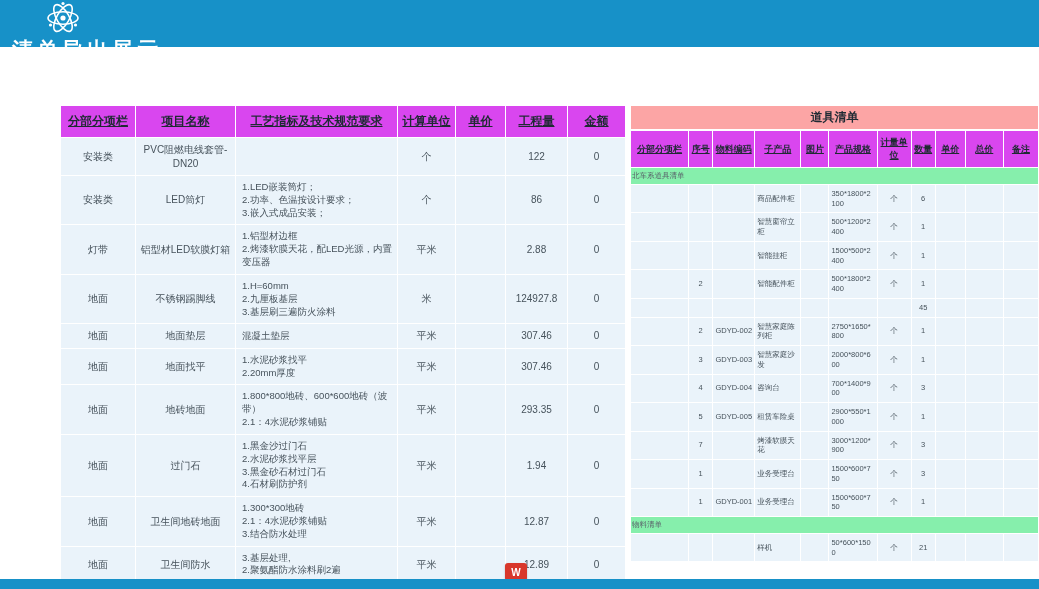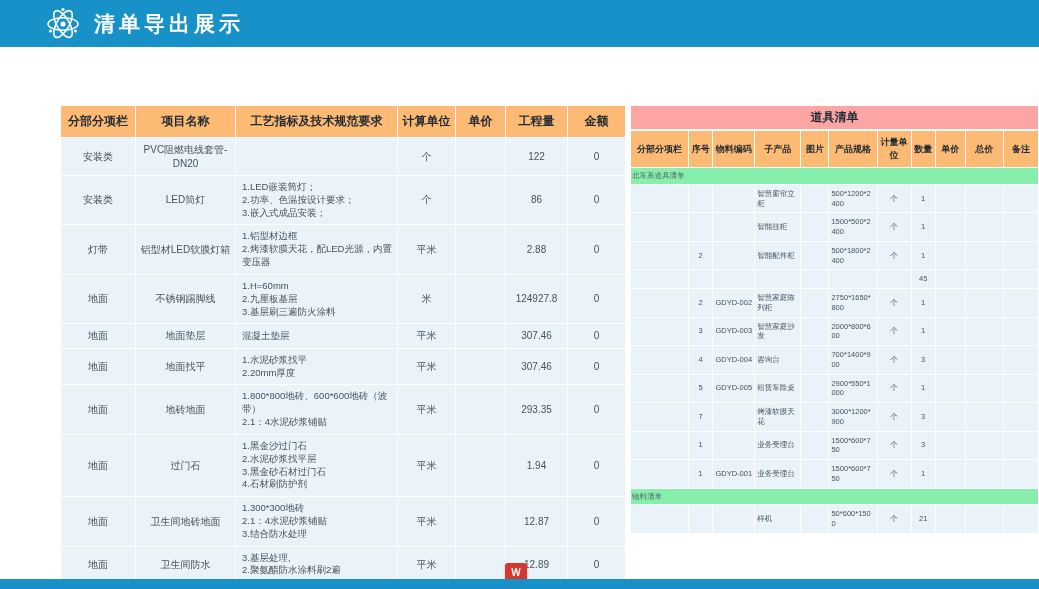--- a/index.html
+++ b/index.html
@@ -3,42 +3,42 @@
 <meta charset="utf-8">
 <style>
   html,body{margin:0;padding:0;}
   body{
     width:1039px;height:589px;position:relative;overflow:hidden;
     background:#ffffff;font-family:"Liberation Sans","DejaVu Sans",sans-serif;
   }
   
   .topbar{
     position:absolute;top:0;left:0;width:1039px;height:47px;
-    background:#1791c8;display:flex;align-items:center;
+    background:#1791c8;display:flex;align-items:flex-start;flex-direction:column;
   }
   .atom-wrap{margin-left:44px;width:38px;height:38px;display:flex;align-items:center;justify-content:center;}
   .page-title{
     color:#ffffff;font-size:21px;font-weight:bold;letter-spacing:4px;margin-left:12px;
   }
   
   .bottombar{position:absolute;bottom:0;left:0;width:1039px;height:10px;background:#1791c8;}
   .brand-logo{
     position:absolute;left:505px;bottom:7px;width:22px;height:19px;
     background:#d8372b;border-radius:3px 3px 4px 4px;
     display:flex;align-items:center;justify-content:center;
     box-shadow:0 1px 2px rgba(0,0,0,.25);
   }
   .brand-logo span{color:#fff;font-size:10px;font-weight:bold;line-height:1;}
   
   .tbl{border-collapse:collapse;table-layout:fixed;width:100%;}
   .tbl td,.tbl th{
     background:#eaf3fa;border:1px solid #ffffff;color:#46525b;
     vertical-align:middle;text-align:center;word-wrap:break-word;overflow-wrap:break-word;
   }
-  .tbl thead th{background:#fdba74;color:#1f2a33;font-weight:bold;}
+  .tbl thead th{background:#d946ef;color:#1f2a33;font-weight:bold;text-decoration:underline;}
   
   #left-wrap{position:absolute;left:60px;top:105px;width:565px;}
   #left-table thead th{font-size:12px;padding:7px 2px;}
   #left-table td{font-size:10px;padding:5px 3px;line-height:1.35;}
   #left-table td.lc2{text-align:left;font-size:9.5px;white-space:pre-line;padding-left:6px;margin-left:40px;}
   
   #right-wrap{position:absolute;left:630px;top:105px;width:409px;}
   .right-title{
     background:#fca5a5;border:1px solid #fff;color:#1f2a33;font-weight:bold;
     font-size:12px;text-align:center;padding:3px 0;
@@ -242,20 +242,33 @@
         </tr>
       </thead>
       <tbody>
         <tr class="group-row">
           <td colspan="11">北车系道具清单</td>
         </tr>
         <tr>
           <td class="rc0"></td>
           <td class="rc1"></td>
           <td class="rc2"></td>
+          <td class="rc3">商品配件柜</td>
+          <td class="rc4"></td>
+          <td class="rc5">350*1800*2100</td>
+          <td class="rc6">个</td>
+          <td class="rc7">6</td>
+          <td class="rc8"></td>
+          <td class="rc9"></td>
+          <td class="rc10"></td>
+        </tr>
+        <tr>
+          <td class="rc0"></td>
+          <td class="rc1"></td>
+          <td class="rc2"></td>
           <td class="rc3">智慧窗帘立柜</td>
           <td class="rc4"></td>
           <td class="rc5">500*1200*2400</td>
           <td class="rc6">个</td>
           <td class="rc7">1</td>
           <td class="rc8"></td>
           <td class="rc9"></td>
           <td class="rc10"></td>
         </tr>
         <tr>

